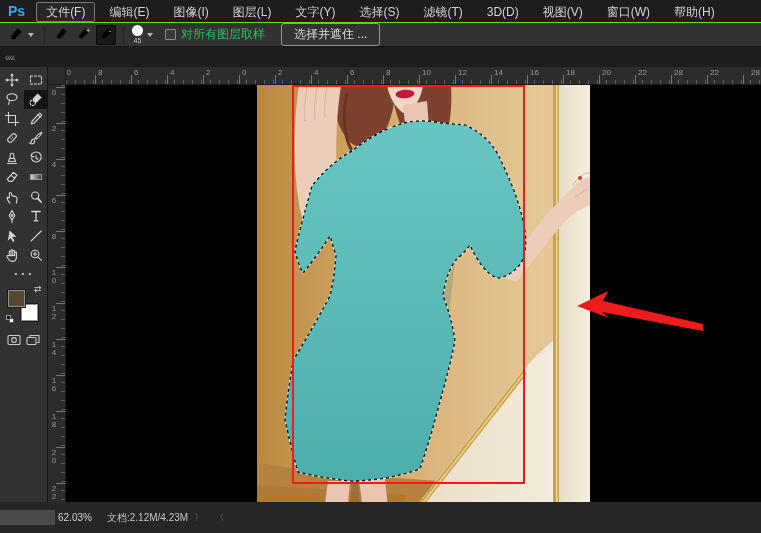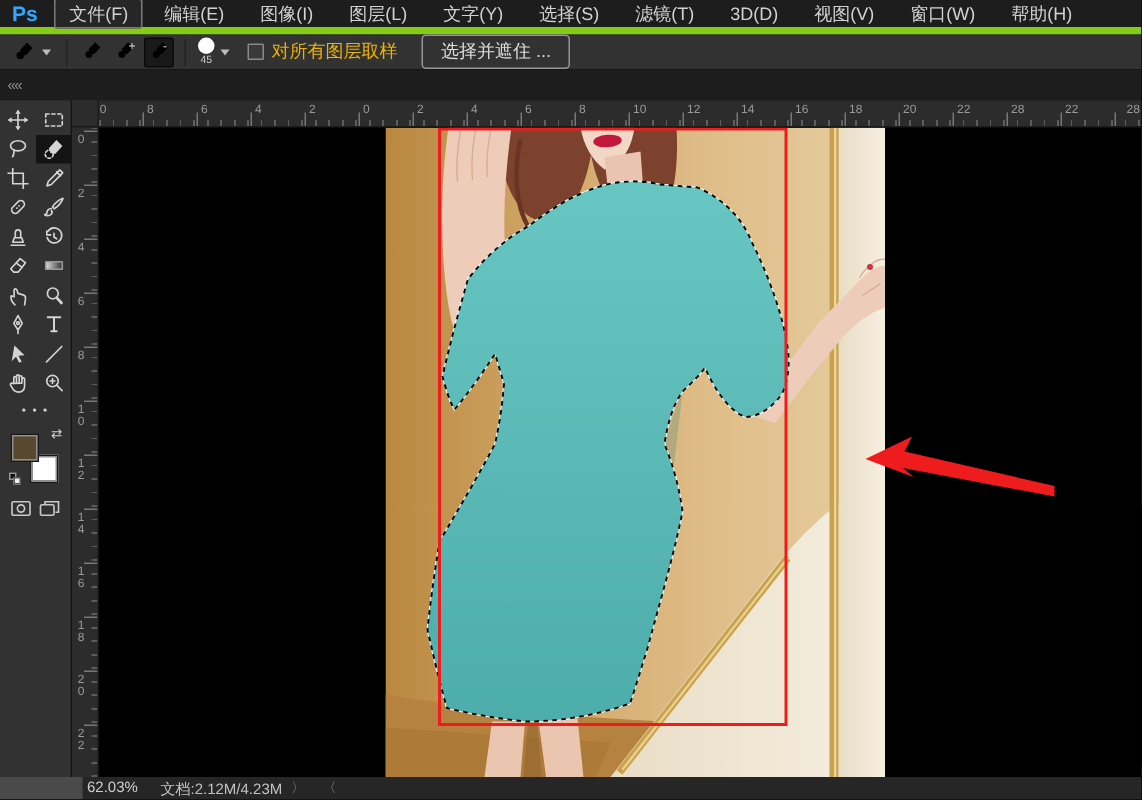--- a/index.html
+++ b/index.html
@@ -1,38 +1,38 @@
 <!DOCTYPE html>
 <html><head>
 <meta charset="utf-8">
 <style>
   html,body{margin:0;padding:0;background:#111;}
   *{box-sizing:border-box;font-family:"Liberation Sans","DejaVu Sans",sans-serif;}
   #app{position:relative;width:761px;height:533px;background:#1e1e1e;overflow:hidden;color:#d6d6d6;}
 
   
-  .menubar{position:absolute;left:0;top:0;width:761px;height:23px;background:#1d1d1d;display:flex;align-items:center;border-bottom:5px solid #84cc16;}
+  .menubar{position:absolute;left:0;top:0;width:761px;height:23px;background:#1d1d1d;display:flex;align-items:center;border-bottom:1px solid #84cc16;}
   .ps-logo{color:#31a8ff;font-weight:bold;font-size:14px;padding:0 9px 0 8px;letter-spacing:0;}
   .menu-item{font-size:12px;color:#d2d2d2;padding:2px 9px;margin:0 2px;border:1px solid transparent;border-radius:2px;white-space:nowrap;}
   .menu-item.active{border-color:#7a7a7a;background:#262626;}
 
   
   .optionsbar{position:absolute;left:0;top:23px;width:761px;height:24px;background:#323232;border-bottom:1px solid #161616;display:flex;align-items:center;font-size:12px;}
   .opt-group{display:flex;align-items:center;height:100%;padding:0 6px;}
   .opt-sep{width:1px;height:18px;background:#222;}
   .tool-chip{display:flex;align-items:center;gap:3px;padding:1px 4px;border-radius:2px;}
   .caret{width:0;height:0;border-left:3.5px solid transparent;border-right:3.5px solid transparent;border-top:4px solid #bbb;margin-left:2px;}
   .mode-btn{width:20px;height:20px;display:flex;align-items:center;justify-content:center;border-radius:2px;margin:0 1px;}
   .mode-btn.active{background:#191919;box-shadow:inset 0 0 0 1px #0c0c0c;}
   .mode-mark{font-size:8px;color:#ddd;margin-left:-4px;margin-top:-8px;}
   .brush-size{display:flex;flex-direction:column;align-items:center;line-height:1;margin:0 2px;}
   .brush-circle{width:11px;height:11px;border-radius:50%;background:#fff;}
   .brush-num{font-size:7px;color:#ccc;margin-top:1px;}
   .checkbox{width:11px;height:11px;border:1px solid #8a8a8a;background:#3a3a3a;border-radius:1px;margin-right:5px;flex:none;}
-  .opt-label{color:#eab308;font-size:12px;white-space:nowrap;}
+  .opt-label{color:#22c55e;font-size:12px;white-space:nowrap;}
   .sm-btn{border:1px solid #969696;border-radius:3px;color:#dcdcdc;padding:2px 12px;font-size:12px;margin-left:10px;white-space:nowrap;}
 
   
   .tabbar{position:absolute;left:0;top:47px;width:761px;height:20px;background:#1d1d1d;display:flex;align-items:stretch;}
   .tab-left{width:48px;display:flex;align-items:center;padding-left:5px;color:#8d8d8d;font-size:10px;letter-spacing:-1px;}
   .doc-tab{display:flex;align-items:center;background:#343434;color:#c9c9c9;font-size:11px;padding:0 8px;margin-left:2px;max-width:310px;white-space:nowrap;}
   .tab-close{margin-left:8px;color:#9a9a9a;font-size:11px;}
 
   
   .toolbar{position:absolute;left:0;top:67px;width:48px;bottom:15px;background:#323232;border-right:1px solid #161616;}
@@ -61,21 +61,21 @@
   .ruler-v::after{content:"";position:absolute;top:0;bottom:0;right:0;width:4px;background:repeating-linear-gradient(to bottom,#5c5c5c 0 1px,transparent 1px 9px);}
   .hlab{position:absolute;top:1px;font-size:8px;color:#9a9a9a;}
   .htick{position:absolute;bottom:0;width:1px;height:9px;background:#777;}
   .vlab{position:absolute;left:2px;font-size:8px;color:#9a9a9a;width:8px;line-height:8px;word-break:break-all;text-align:center;}
   .vtick{position:absolute;right:0;height:1px;width:9px;background:#777;}
 
   
   .canvas{position:absolute;left:66px;top:85px;right:0;bottom:15px;background:#000;overflow:hidden;}
 
   
-  .statusbar{position:absolute;left:0;bottom:0;width:761px;height:15px;background:#262626;display:flex;align-items:center;font-size:10px;}
+  .statusbar{position:absolute;left:0;bottom:0;width:761px;height:31px;background:#262626;display:flex;align-items:center;font-size:10px;}
   .status-corner{width:55px;height:15px;background:#4a4a4a;flex:none;}
   .status-zoom{color:#d0d0d0;padding-left:3px;width:52px;flex:none;}
   .status-doc{color:#c2c2c2;flex:none;}
   .status-chev{color:#8f8f8f;padding:0 6px;flex:none;font-size:9px;}
 </style>
 </head>
 <body>
 
 <div id="app">
 

